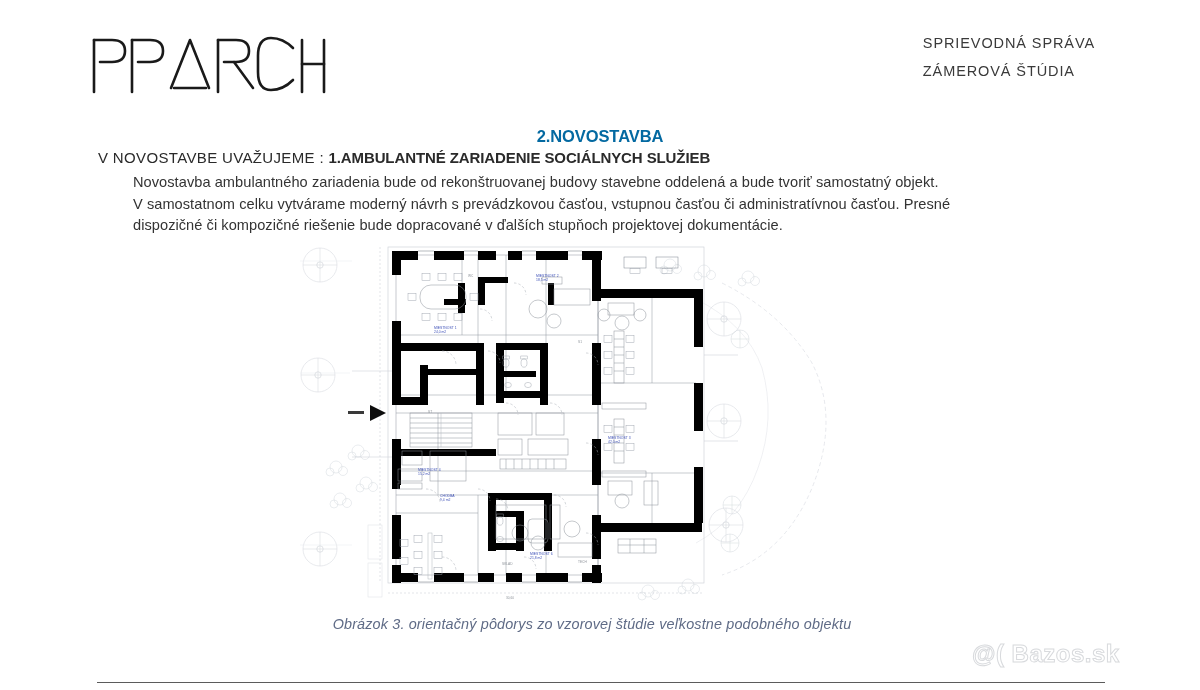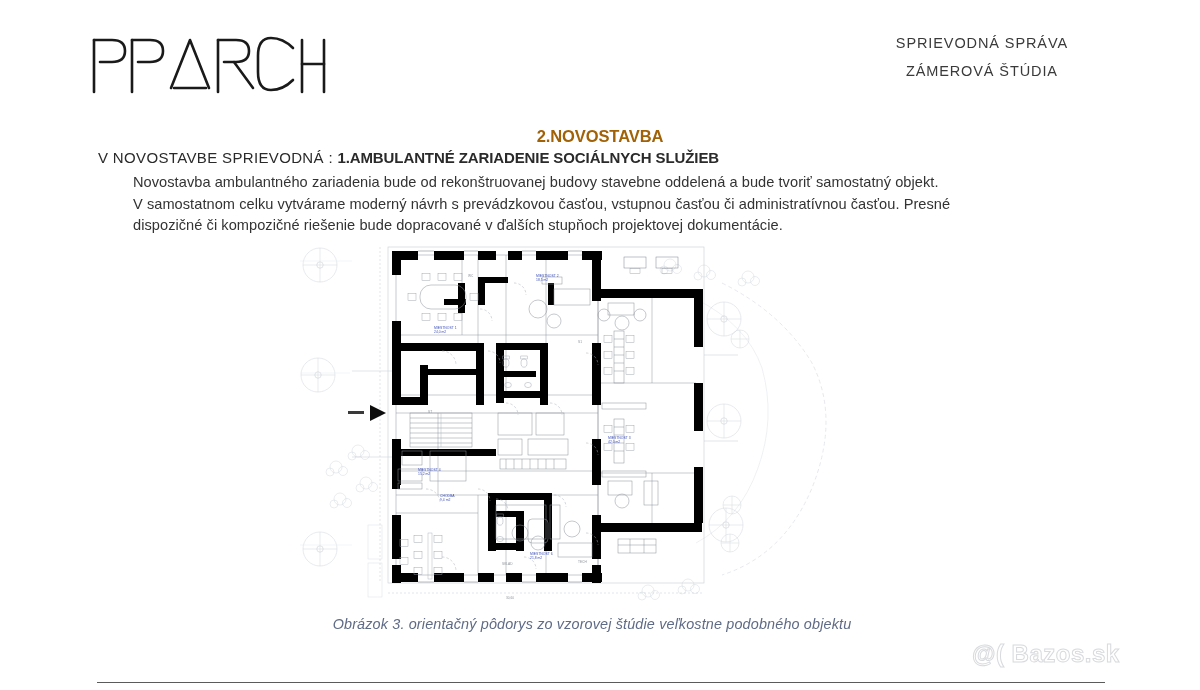--- a/index.html
+++ b/index.html
@@ -29,23 +29,23 @@
     position: absolute;
     left: 88px;
     top: 36px;
     width: 240px;
     height: 60px;
   }
   .brand-logo svg { display: block; }
 
   .doc-header {
     position: absolute;
-    right: 132px;
+    right: 105px;
     top: 36px;
-    text-align: center;
+    text-align: left;
     line-height: 1.0;
   }
   .doc-header .hl {
     font-size: 14.5px;
     letter-spacing: 0.9px;
     color: #3a3a3a;
     font-weight: 400;
     white-space: nowrap;
     margin-bottom: 13px;
   }
@@ -54,21 +54,21 @@
   
   .section-title {
     position: absolute;
     left: 0;
     right: 0;
     top: 127px;
     text-align: center;
     font-size: 16.5px;
     font-weight: bold;
     letter-spacing: -0.1px;
-    color: #a16207;
+    color: #0369a1;
   }
 
   .subtitle-line {
     position: absolute;
     left: 98px;
     top: 149px;
     font-size: 15px;
     color: #2a2a2a;
     white-space: nowrap;
     letter-spacing: 0.1px;
@@ -174,21 +174,21 @@
   </div>
 
   <div class="doc-header">
     <div class="hl">SPRIEVODNÁ SPRÁVA</div>
     <div class="hl">ZÁMEROVÁ ŠTÚDIA</div>
   </div>
 
   <div class="section-title">2.NOVOSTAVBA</div>
 
   <div class="subtitle-line">
-    <span class="light">V NOVOSTAVBE SPRIEVODNÁ : </span><span class="bold">1.AMBULANTNÉ ZARIADENIE SOCIÁLNYCH SLUŽIEB</span>
+    <span class="light">V NOVOSTAVBE UVAŽUJEME : </span><span class="bold">1.AMBULANTNÉ ZARIADENIE SOCIÁLNYCH SLUŽIEB</span>
   </div>
 
   <div class="body-copy">
     <p>Novostavba ambulantného zariadenia bude od rekonštruovanej budovy stavebne oddelená a bude tvoriť samostatný objekt.</p>
     <p>V samostatnom celku vytvárame moderný návrh  s prevádzkovou časťou, vstupnou časťou či administratívnou časťou. Presné</p>
     <p>dispozičné či kompozičné riešenie bude dopracované v ďalších stupňoch projektovej dokumentácie.</p>
   </div>
 
   <div class="plan-wrap" role="img">
     <svg viewBox="0 0 560 368" xmlns="http://www.w3.org/2000/svg">

